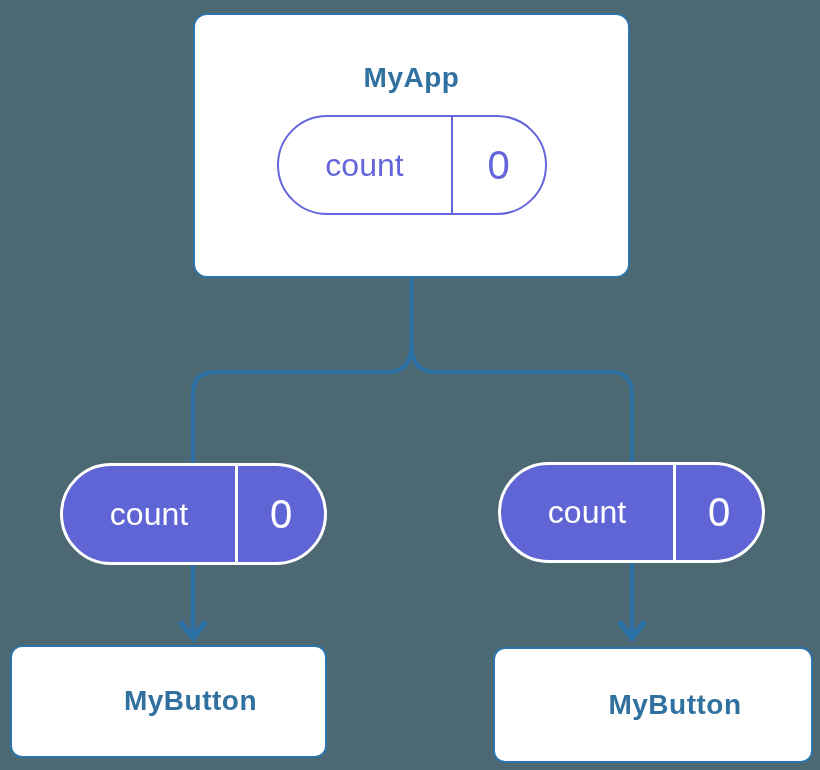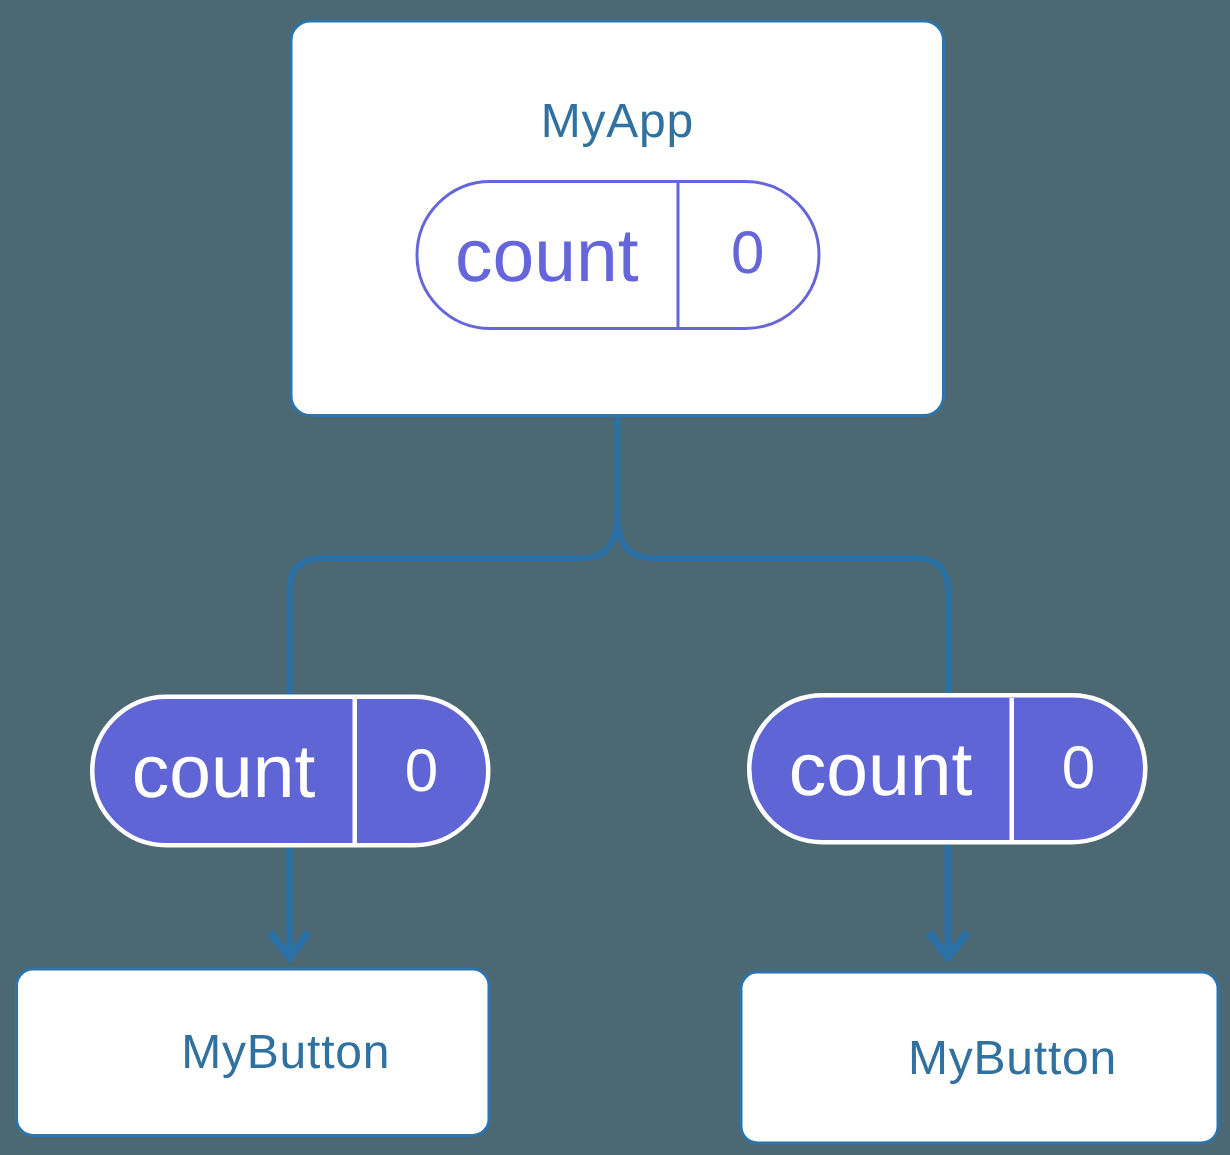--- a/index.html
+++ b/index.html
@@ -40,22 +40,22 @@
   }
   .card-leaf {
     border-radius: 12px;
     justify-content: center;
     padding-left: 44px;
   }
   .card-leaf-left  { left: 10px;  top: 645px; width: 317px; height: 113px; }
   .card-leaf-right { left: 493px; top: 647px; width: 320px; height: 116px; }
   .card-title {
     color: #30719F;
-    font-size: 32px;
-    font-weight: 400;
+    font-size: 28px;
+    font-weight: 700;
     letter-spacing: 0.5px;
     line-height: 1.15;
   }
   .pill {
     box-sizing: border-box;
     display: flex;
     align-items: stretch;
     overflow: hidden;
   }
   .pill-outline {
@@ -74,21 +74,21 @@
     border: 3px solid #FFFFFF;
     border-radius: 52px;
     color: #FFFFFF;
   }
   .pill-solid-left  { left: 60px;  top: 463px; width: 267px; height: 102px; }
   .pill-solid-right { left: 498px; top: 462px; width: 267px; height: 101px; }
   .pill-name {
     display: flex;
     align-items: center;
     justify-content: center;
-    font-size: 50px;
+    font-size: 32px;
   }
   .pill-outline .pill-name { width: 172px; border-right: 2px solid #6666DC; }
   .pill-solid   .pill-name { width: 172px; border-right: 3px solid #FFFFFF; }
   .pill-value {
     flex: 1;
     display: flex;
     align-items: center;
     justify-content: center;
     font-size: 40px;
   }

